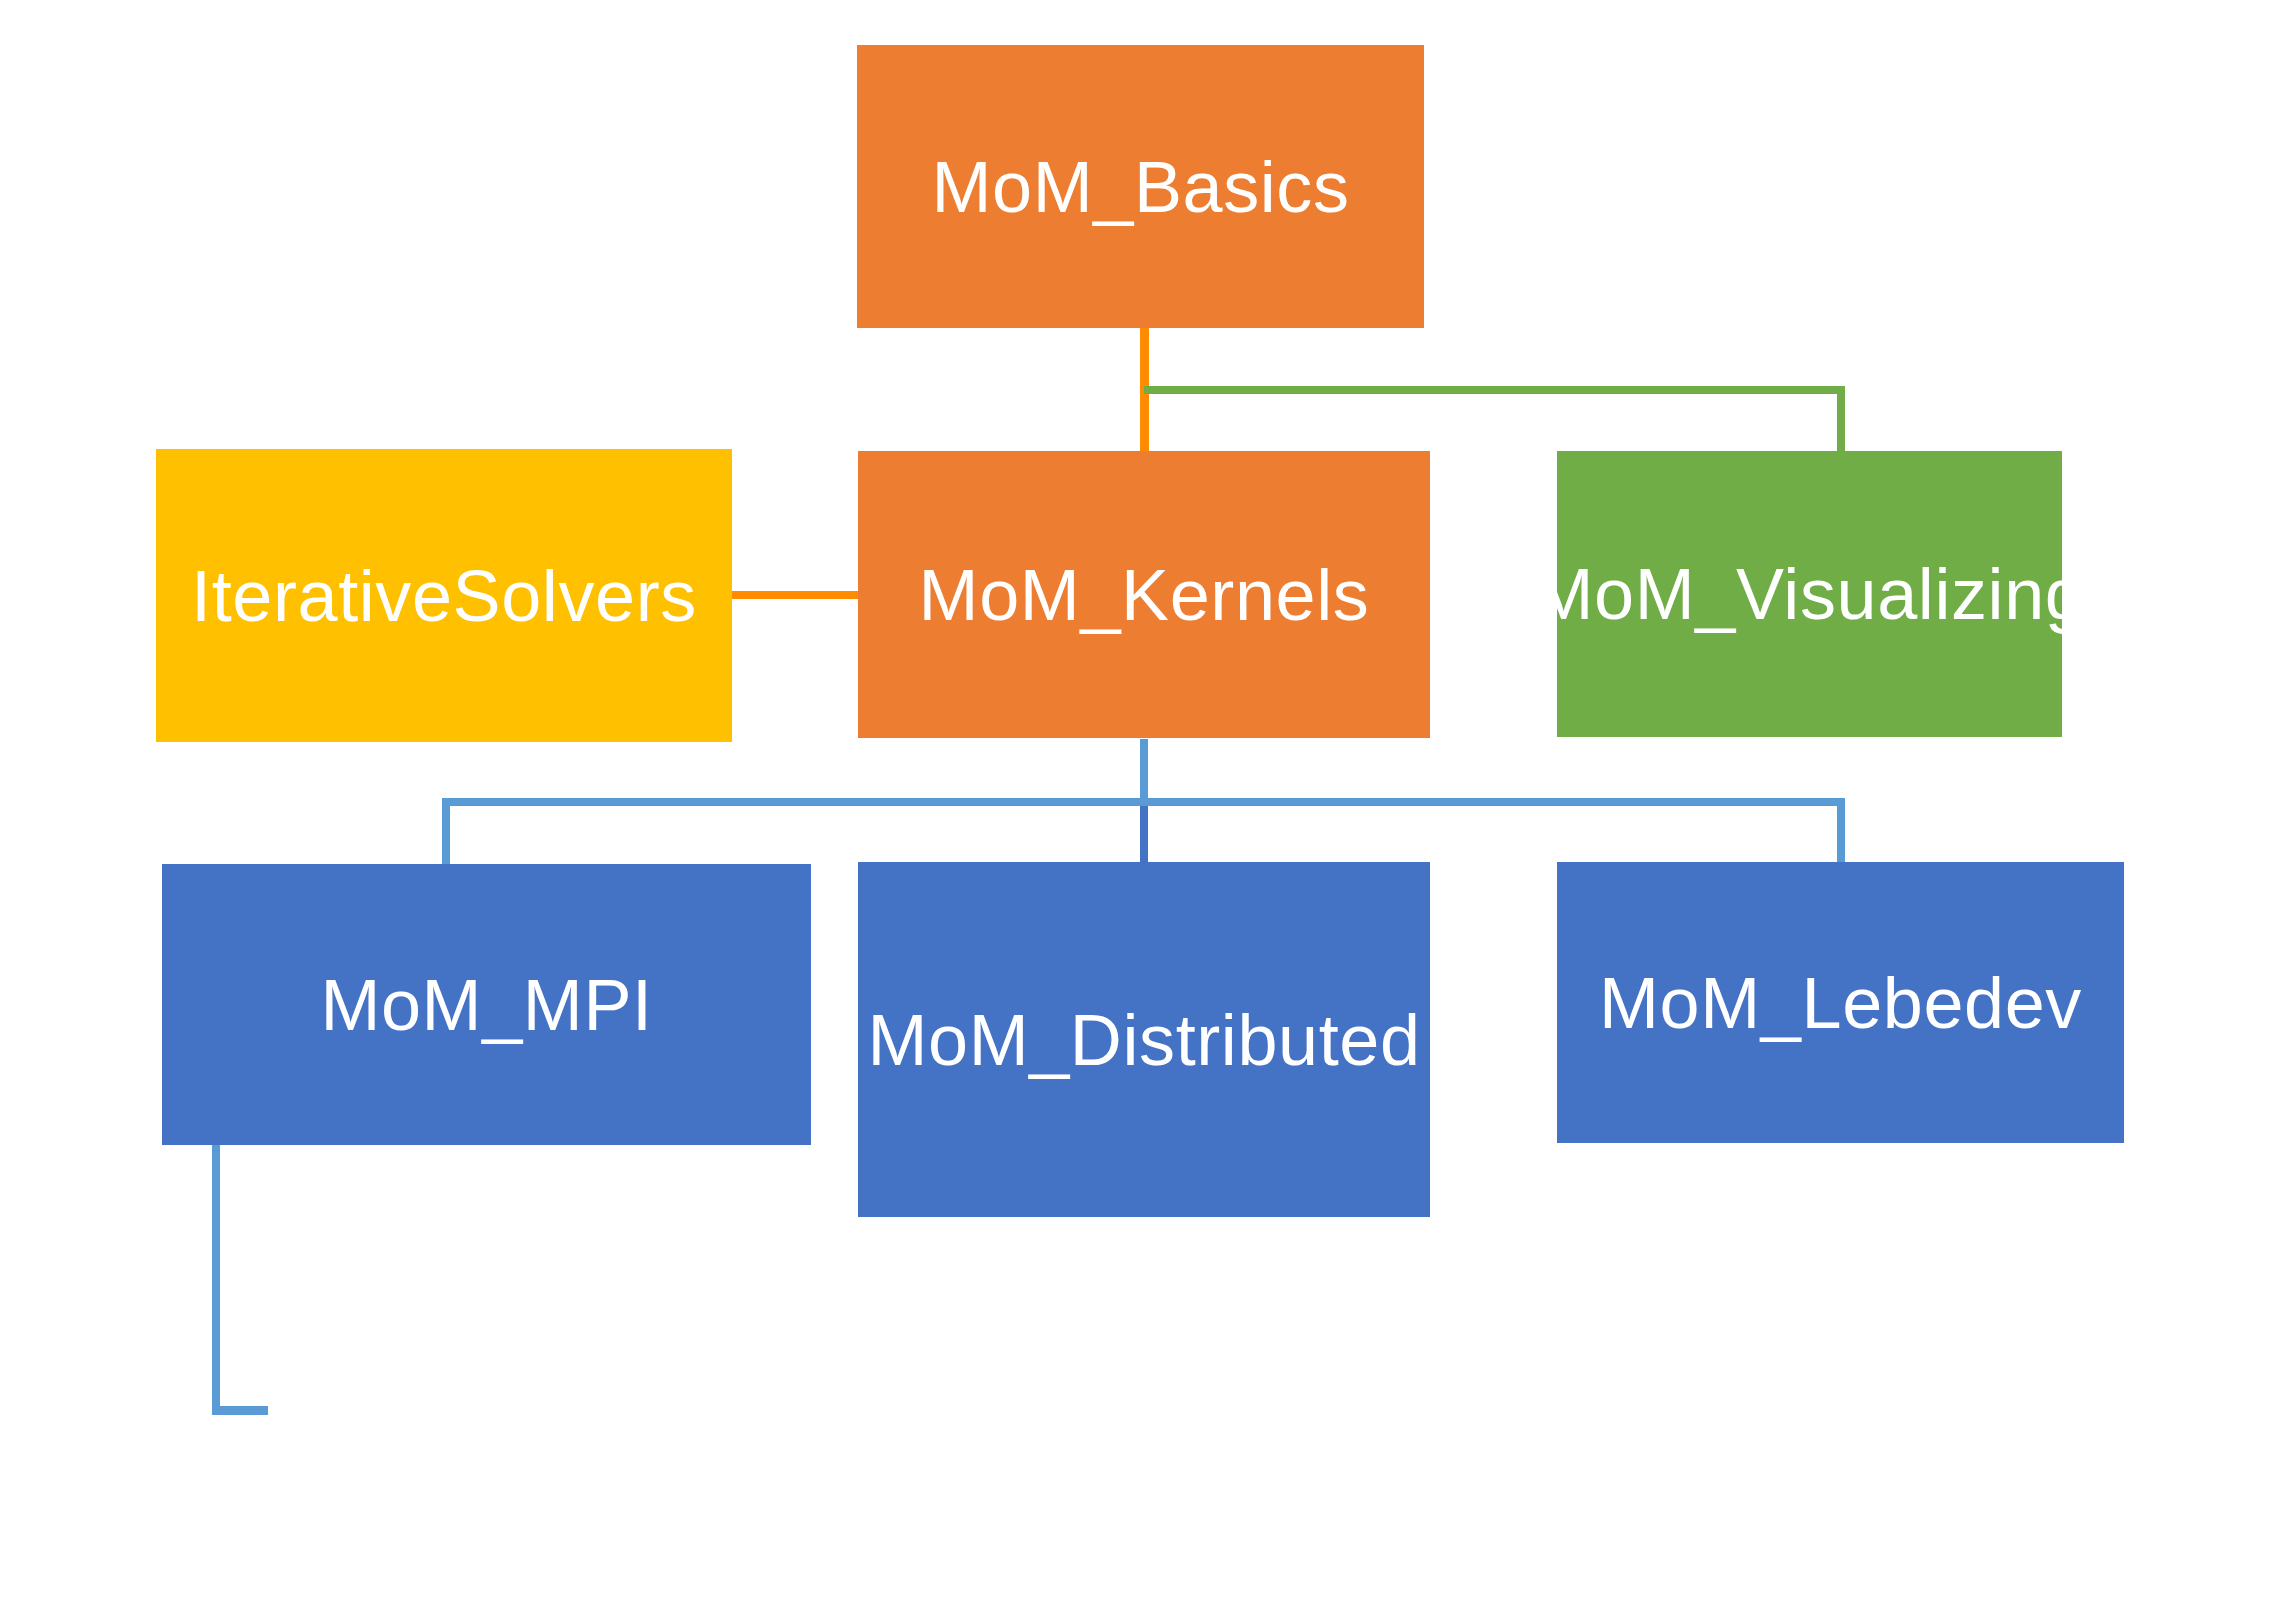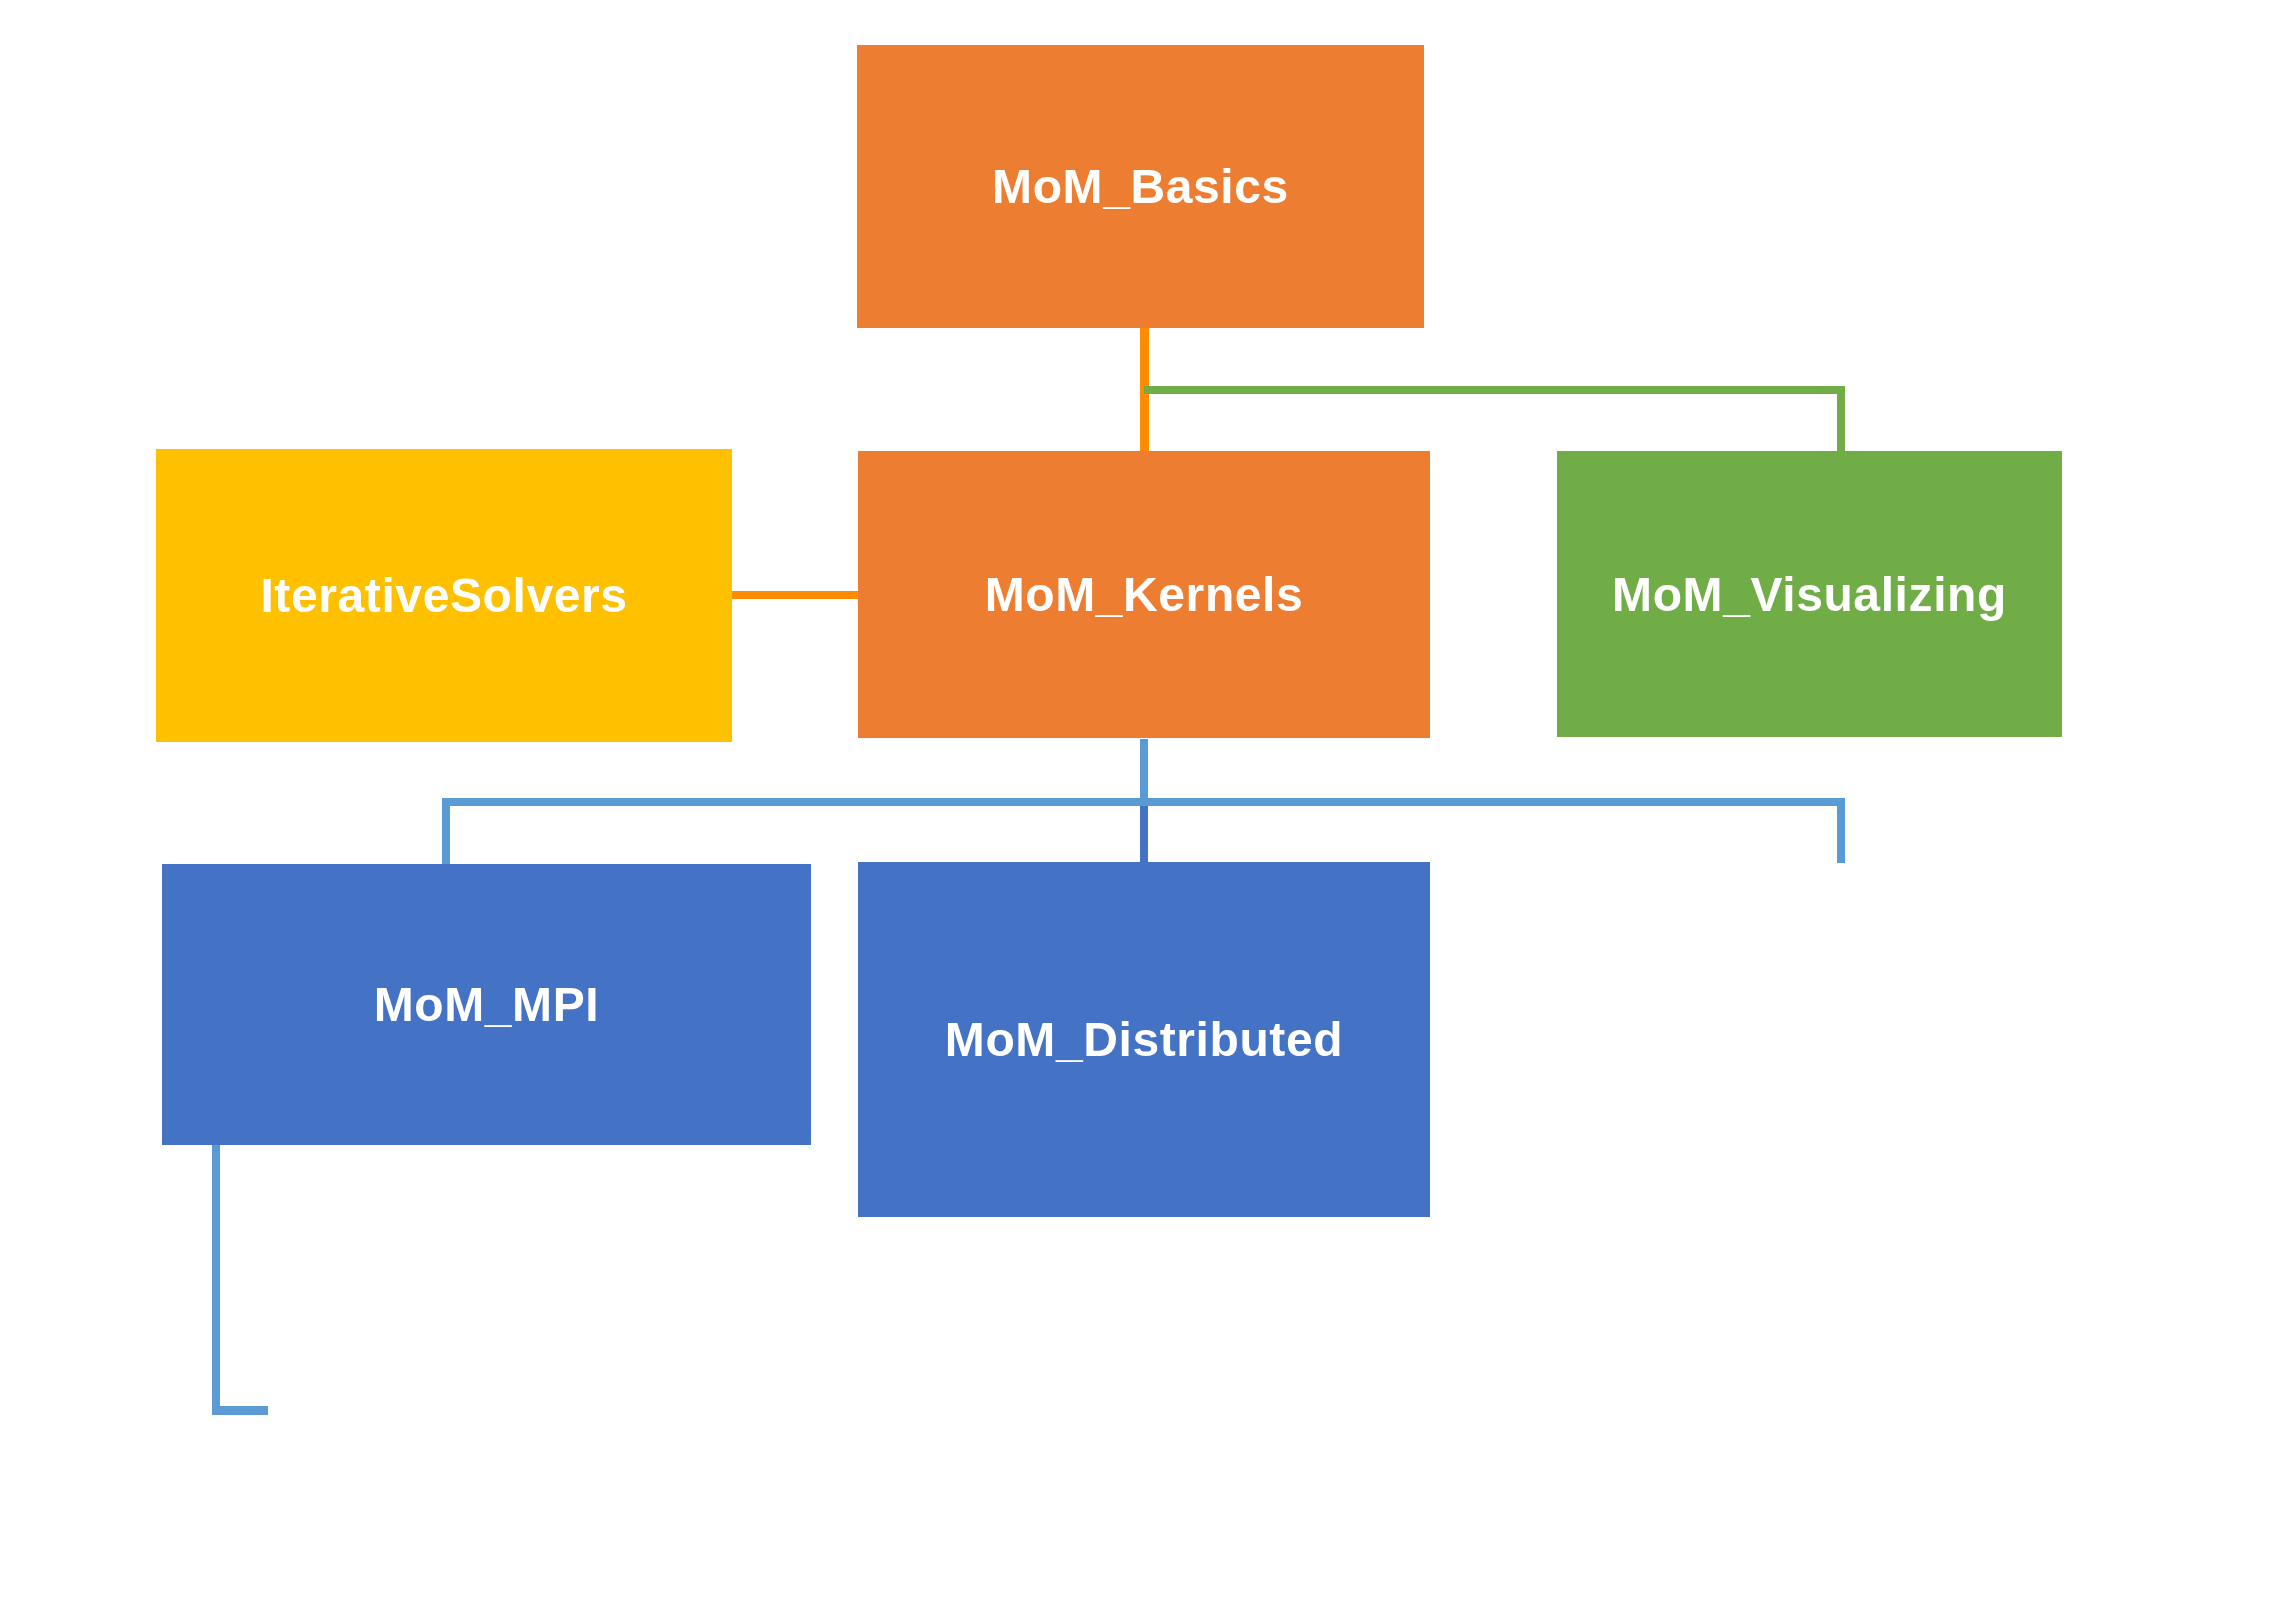--- a/index.html
+++ b/index.html
@@ -17,22 +17,22 @@
   }
   .node {
     position: absolute;
     display: flex;
     align-items: center;
     justify-content: center;
     z-index: 2;
   }
   .node .label {
     color: #FFFFFF;
-    font-weight: bold;
-    font-size: 48px;
+    font-weight: normal;
+    font-size: 72px;
     letter-spacing: 0.6px;
     white-space: nowrap;
   }
   .edge {
     position: absolute;
     z-index: 1;
   }
 
   
   .n-basics  { left: 857px; top: 45px;   width: 567px; height: 283px; }
@@ -91,16 +91,19 @@
   </div>
 
   <div class="node n-mpi" style="background-color: rgb(68, 114, 196);">
     <span class="label">MoM_MPI</span>
   </div>
 
   <div class="node n-dist" style="background-color: rgb(68, 114, 196);">
     <span class="label">MoM_Distributed</span>
   </div>
 
+  <div class="node n-leb" style="background-color: rgb(68, 114, 196);">
+    <span class="label">MoM_Lebedev</span>
+  </div>
 
 
 </div>
 
 
 </body></html>

